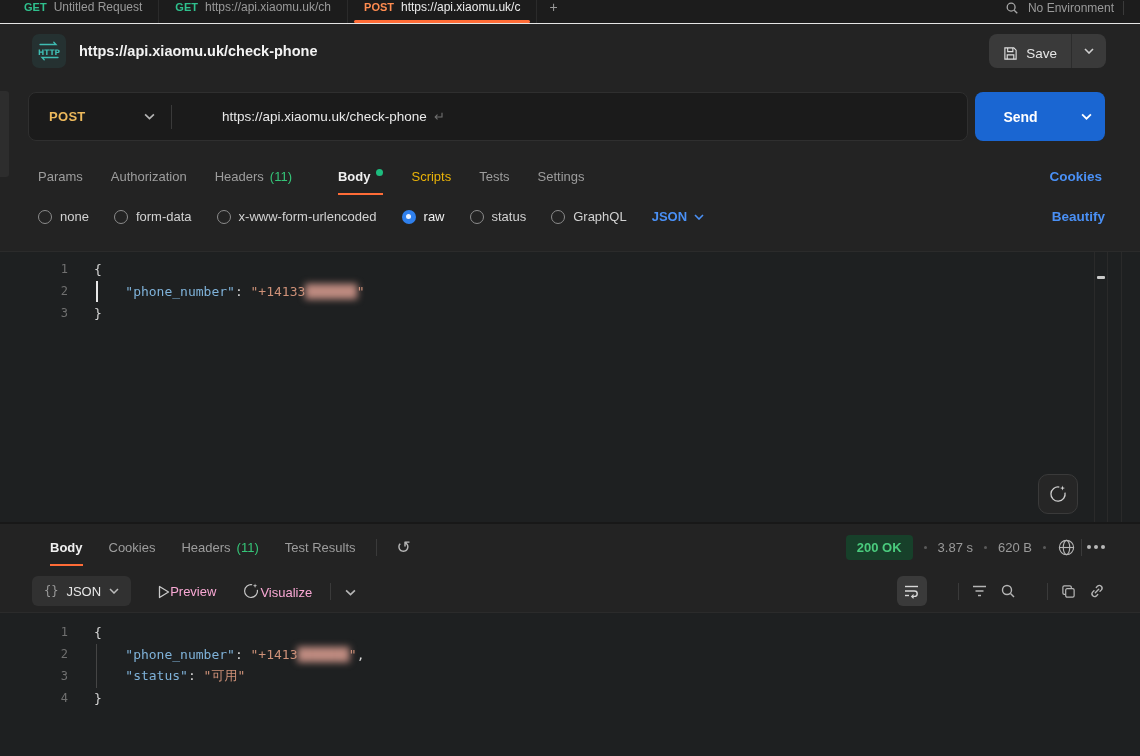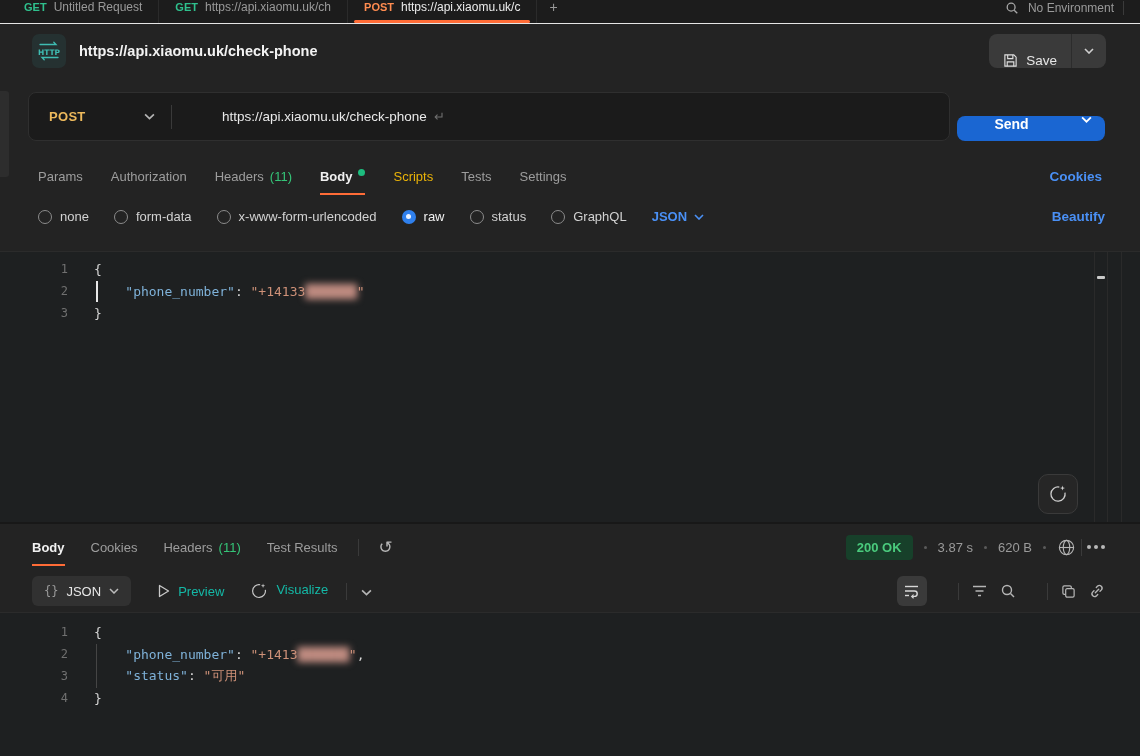--- a/index.html
+++ b/index.html
@@ -29,41 +29,41 @@
   .tabbar-right svg{transform:translateY(-4px);}
   .tabbar-right .vdiv{height:14px; transform:translateY(-4px);}
 
   .side-sliver{position:absolute; left:0; top:91px; width:9px; height:86px; background:#2d2d2d; border-radius:0 3px 3px 0;}
 
   
   .req-header{height:54px; display:flex; align-items:center; gap:13px; padding:0 34px 0 32px;}
   .http-tile{width:34px; height:34px; border-radius:7px; background:#253131; display:flex; align-items:center; justify-content:center; flex:none;}
   .req-title{font-size:14.5px; font-weight:700; color:#f3f3f3;}
   .save-btn{margin-left:auto; height:34px; background:#3a3a3a; border-radius:8px; display:flex; align-items:stretch; color:#e6e6e6; font-size:13.5px;}
-  .save-main{display:flex; align-items:flex-end; gap:8px; padding:0 14px;}
+  .save-main{display:flex; align-items:flex-start; gap:8px; padding:12px 14px;}
   .save-btn .vdiv{width:1px; background:#2c2c2c; height:auto;}
   .save-caret{display:flex; align-items:center; padding:0 12px; color:#cfcfcf;}
 
   
   .url-row{margin-top:14px; height:49px; display:flex; gap:7px; padding:0 35px 0 28px;}
   .url-input{flex:1; border:1px solid #2f2f2f; background:#1b1b1b; border-radius:8px; display:flex; align-items:center;}
   .method-select{display:flex; align-items:center; justify-content:space-between; width:142px; padding:0 16px 0 20px; color:var(--method-post); font-weight:700; font-size:13px; letter-spacing:.3px;}
   .method-select svg{color:#b5b5b5;}
   .url-input .vdiv{height:24px;}
   .url-text{margin-left:18px; font-size:13.5px; color:#e9e9e9;padding-left:32px;}
   .enter-hint{margin-left:7px; color:#6f6f6f; font-size:13px;}
-  .send-btn{width:148px; background:var(--send-blue); border-radius:8px; display:flex; align-items:flex-start; color:#fff;margin-top:24px;}
+  .send-btn{width:130px; background:var(--send-blue); border-radius:8px; display:flex; align-items:center; color:#fff;}
   .send-main{flex:1; display:flex; align-items:center; justify-content:center; font-size:14px; font-weight:700;}
   .send-btn .vdiv{width:1px; background:rgba(0,0,0,.28); height:auto;}
   .send-caret{width:38px; display:flex; align-items:center; justify-content:center;}
 
   
   .req-tabs{margin-top:16px; height:38px; display:flex; align-items:center; gap:28px; padding:0 38px; font-size:13px; color:#9d9d9d;}
   .rtab{position:relative; display:flex; align-items:flex-start; gap:6px; white-space:nowrap;}
-  .rtab.active{color:#f0f0f0; font-weight:600;}
+  .rtab.active{color:#f0f0f0; font-weight:600;margin-left:18px;}
   .rtab.active::after{content:""; position:absolute; left:0; right:0; bottom:-11px; height:2px; background:var(--accent-orange);}
   .rtab .count{color:var(--count-green);}
   .rtab.bright{color:#eab308;}
   .green-dot{width:7px; height:7px; border-radius:50%; background:var(--body-dot-green);}
   .link{color:var(--link-blue); font-weight:600; font-size:13.5px;}
   .req-tabs .link{margin-left:auto;}
 
   
   .radio-row{height:43px; display:flex; align-items:center; gap:25px; padding:0 35px 0 38px; font-size:13px; color:#d2d2d2;}
   .radio{display:flex; align-items:center; gap:8px;}
@@ -100,21 +100,21 @@
   .resp-right{margin-left:auto; display:flex; align-items:center; gap:11px;}
   .badge{background:var(--status-green-bg); color:var(--status-green); font-size:13px; font-weight:600; padding:5px 11px; border-radius:4px;margin-left:48px;}
   .sep-dot{width:3px; height:3px; border-radius:50%; background:#5a5a5a;}
   .meta{color:#9a9a9a; font-size:13px;}
   .vdiv{width:1px; height:17px; background:#3a3a3a;}
   .hist{color:#b5b5b5; font-size:17px; line-height:1;}
 
   .resp-toolbar{height:42px; display:flex; align-items:center; padding:0 35px 0 32px; color:#c9c9c9;}
   .json-btn{height:30px; background:#313131; border-radius:6px; display:flex; align-items:center; gap:8px; padding:0 12px; font-size:13px; color:#e8e8e8;}
   .json-btn .braces{color:#9a9a9a; font-family:"DejaVu Sans Mono",monospace; font-size:12px;}
-  .tool-item{display:flex; align-items:flex-start; gap:8px; font-size:13px; color:#14b8a6; margin-left:26px;}
+  .tool-item{display:flex; align-items:flex-end; font-size:13px; color:#f9a8d4; margin-left:26px;}
   .resp-toolbar .vdiv{margin-left:18px;}
   .caret-only{margin-left:14px; color:#b5b5b5;}
   .tool-icons{margin-left:auto; display:flex; align-items:center; gap:13px;}
   .icon-btn{display:flex; align-items:center; justify-content:center;}
   .icon-btn.active{width:30px; height:30px; background:#3a3a3a; border-radius:6px;}
   .dots{display:flex; gap:3px;}
   .dots i{width:4px; height:4px; border-radius:50%; background:#b8b8b8;}
 </style>
 </head>
 <body>

